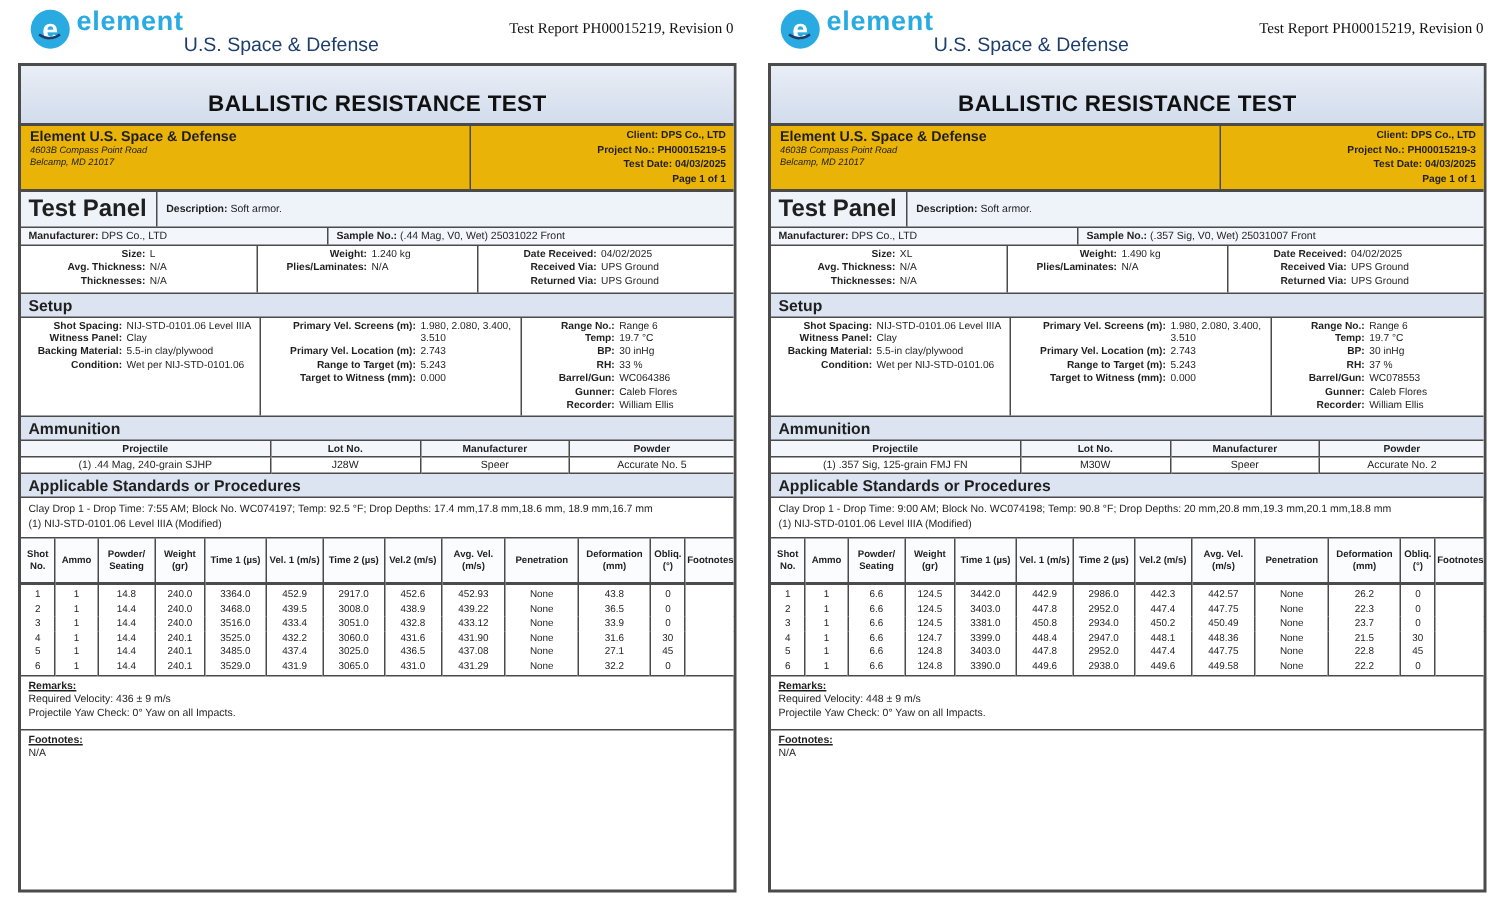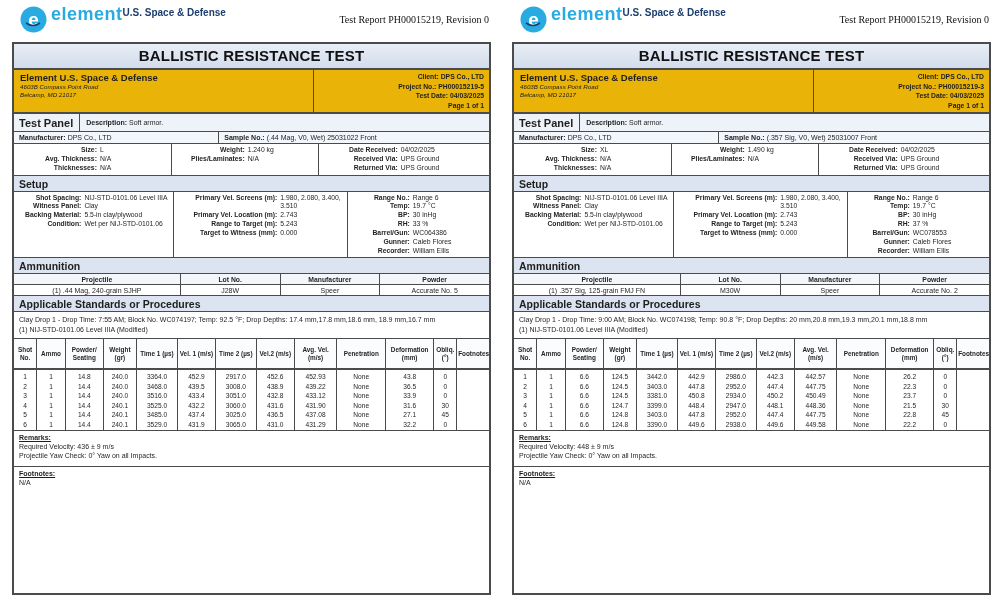--- a/index.html
+++ b/index.html
@@ -10,39 +10,39 @@
     overflow:hidden;
   }
   .pages { display:flex; width:1000px; }
   .page { width:500px; padding:4px 9px 0 12px; }
 
   
   .page-header { display:flex; justify-content:space-between; align-items:flex-start; height:38px; padding:2px 2px 0 8px; }
   .logo { display:flex; align-items:flex-start; gap:4px; }
   .logo-text { display:flex; flex-direction:row; }
   .logo-brand { color:#29abe2; font-size:18px; font-weight:600; line-height:0.95; letter-spacing:0.5px; }
-  .logo-sub { color:#1c3e6e; font-size:10px; font-weight:bold; margin-top:1px; }
+  .logo-sub { color:#1c3e6e; font-size:13px; font-weight:normal; margin-top:16px; }
   .report-ref { font-family:"Liberation Serif", serif; font-size:10px; padding-top:8px; color:#111; }
 
   
   .report-box { border:2px solid #4b4b4b; height:553px; display:flex; flex-direction:column; background:#fff; }
   .title-bar {
     background:linear-gradient(#e9eef6,#d2dcec);
     border-bottom:2px solid #4b4b4b; text-align:center;
-    font-size:15px; font-weight:bold; color:#111; padding:3px 0 4px 0; letter-spacing:0.2px;
+    font-size:15px; font-weight:bold; color:#111; padding:17px 0 4px 0; letter-spacing:0.2px;
   }
   .info-row { display:flex; border-bottom:2px solid #4b4b4b; background:#eab308; }
   .info-left { flex:1; padding:2px 6px 3px 6px; }
   .company-name { font-size:9.5px; font-weight:bold; }
   .company-addr { font-size:6.2px; font-style:italic; line-height:1.35; color:#222; }
   .info-right { width:37%; border-left:1.5px solid #4b4b4b; text-align:right; font-size:6.8px; font-weight:bold; padding:2px 5px; }
   .info-right div { line-height:1.4; }
 
   .panel-title-row { display:flex; align-items:stretch; border-bottom:1.5px solid #4b4b4b; background:#eef2f9; }
-  .panel-title { font-size:11px; font-weight:bold; padding:3px 6px 2px 5px; border-right:1.5px solid #4b4b4b; white-space:nowrap; }
+  .panel-title { font-size:16px; font-weight:bold; padding:3px 6px 2px 5px; border-right:1.5px solid #4b4b4b; white-space:nowrap; }
   .panel-desc { font-size:7px; padding:3px 6px; align-self:center; }
 
   .mfr-row { display:flex; border-bottom:1.5px solid #4b4b4b; background:#f3f6fb; font-size:7px; }
   .mfr-cell { width:43%; padding:2px 5px; }
   .sample-cell { width:57%; border-left:1.5px solid #4b4b4b; padding:2px 5px; }
 
   .threecol { display:flex; border-bottom:1.5px solid #4b4b4b; background:#fff; }
   .threecol .col { padding:2px 3px; }
   .panel-info .c1 { width:33%; }
   .panel-info .c2 { width:31%; border-left:1.5px solid #4b4b4b; }

